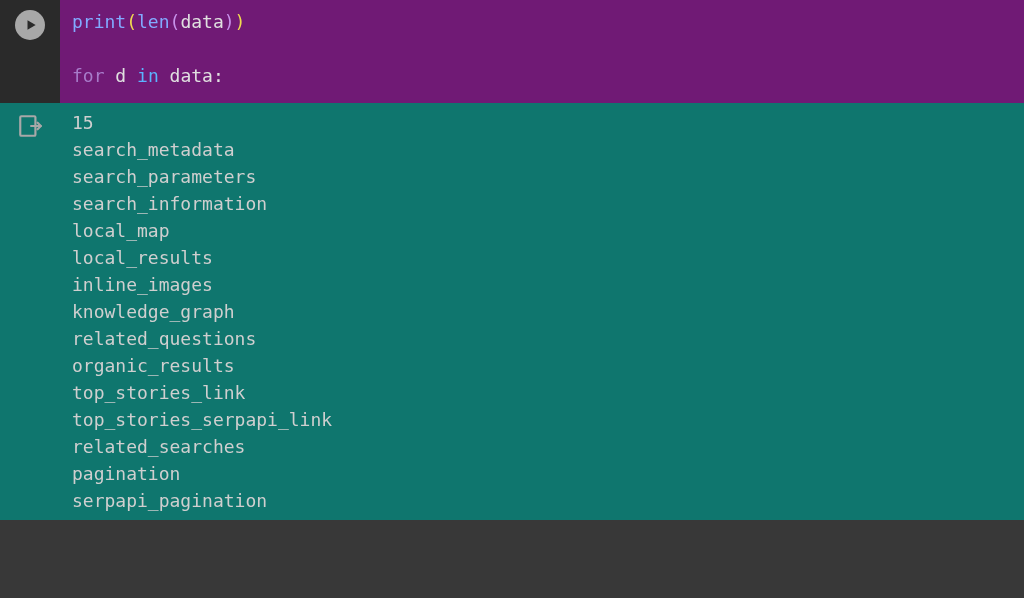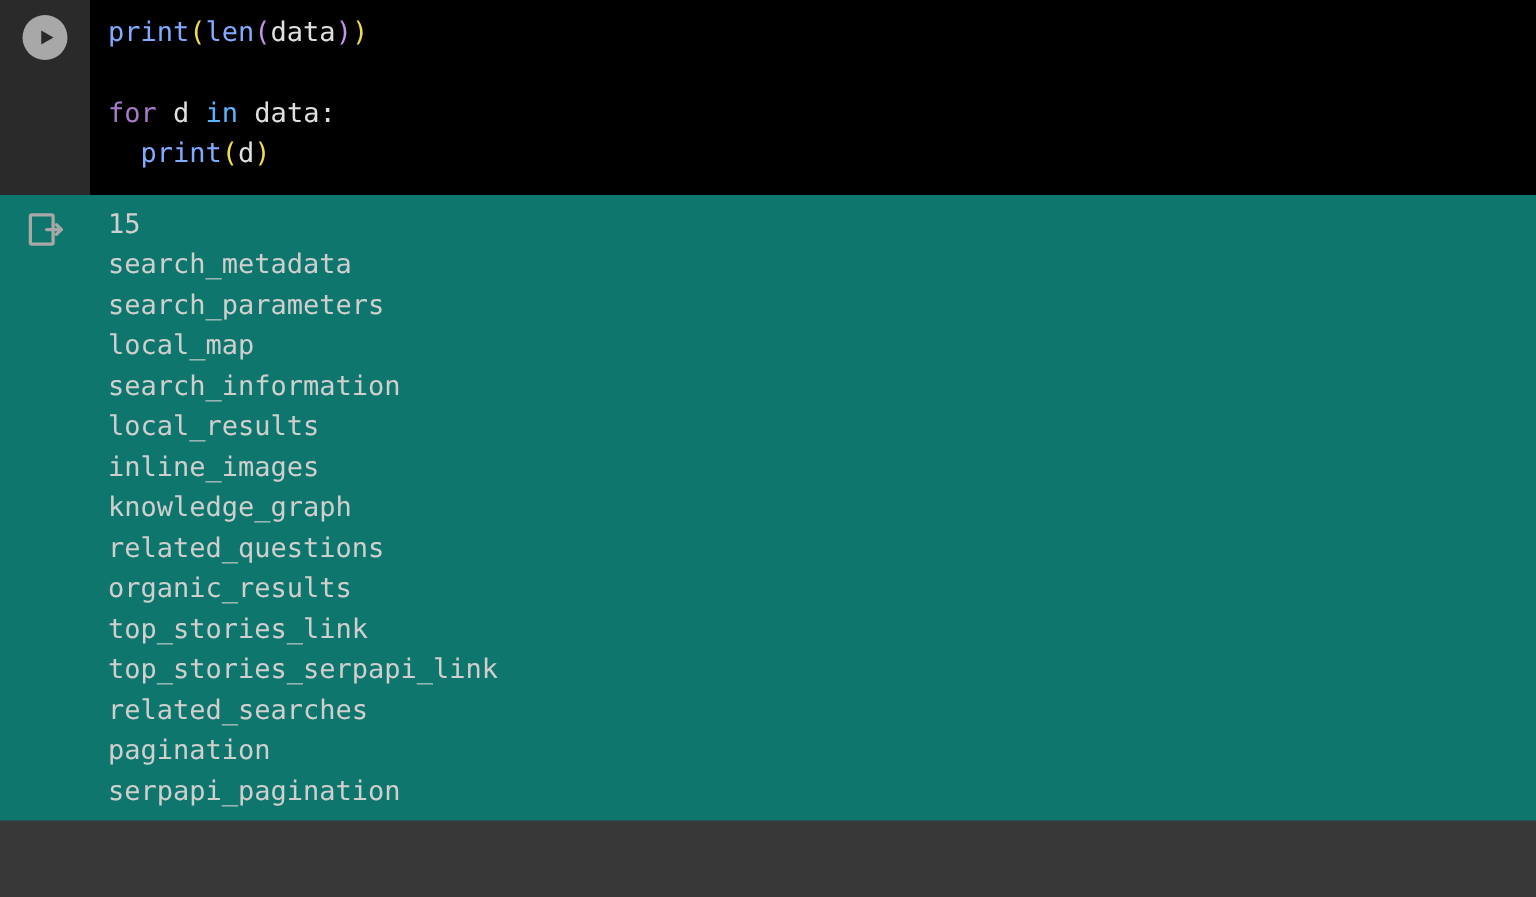--- a/index.html
+++ b/index.html
@@ -8,21 +8,21 @@
       font-family: "Menlo", "Monaco", "Consolas", monospace;
       font-size: 18px;
       line-height: 1.5;
       color: #e0e0e0;
       width: 1024px;
       height: 598px;
       overflow: hidden;
     }
     .cell-input {
       display: flex;
-      background: #000000;
+      background: #701a75;
     }
     .gutter {
       width: 60px;
       flex-shrink: 0;
       display: flex;
       flex-direction: column;
       align-items: center;
       padding-top: 6px;
       background: #2a2a2a;
     }
@@ -95,40 +95,39 @@
     <div class="run-button">
       <svg viewBox="0 0 24 24">
         <path d="M6 4 L20 12 L6 20 Z" fill="#2a2a2a"></path>
       </svg>
     </div>
   </div>
   <div class="code-area" id="code-area">
       <div class="code-line"><span class="tok-fn">print</span><span class="tok-paren-yellow">(</span><span class="tok-builtin">len</span><span class="tok-paren-purple">(</span><span class="tok-var">data</span><span class="tok-paren-purple">)</span><span class="tok-paren-yellow">)</span></div>
       <div class="code-line">&nbsp;</div>
       <div class="code-line"><span class="tok-kw">for</span><span> </span><span class="tok-var">d</span><span> </span><span class="tok-kw2">in</span><span> </span><span class="tok-var">data</span><span class="tok-colon">:</span></div>
-      <div class="code-line"><span>  </span><span class="tok-fn">print</span><span class="tok-paren-yellow">(</span><span class="tok-var">d</span><span class="tok-paren-yellow">)</span></div>
     </div>
 </div>
 
 <div class="cell-output">
   <div class="gutter-out">
     <span class="output-icon">
       <svg viewBox="0 0 24 24" fill="none" stroke="#a8a8a8" stroke-width="2">
         <rect x="3" y="3" width="14" height="18" rx="1" fill="none"></rect>
         <path d="M13 12 L22 12" stroke-linecap="round"></path>
         <path d="M19 9 L22 12 L19 15" stroke-linecap="round" stroke-linejoin="round"></path>
       </svg>
     </span>
   </div>
   <div class="output-area" id="output-area">
       <div class="output-line">15</div>
       <div class="output-line">search_metadata</div>
       <div class="output-line">search_parameters</div>
+      <div class="output-line">search_information</div>
       <div class="output-line">local_map</div>
-      <div class="output-line">search_information</div>
       <div class="output-line">local_results</div>
       <div class="output-line">inline_images</div>
       <div class="output-line">knowledge_graph</div>
       <div class="output-line">related_questions</div>
       <div class="output-line">organic_results</div>
       <div class="output-line">top_stories_link</div>
       <div class="output-line">top_stories_serpapi_link</div>
       <div class="output-line">related_searches</div>
       <div class="output-line">pagination</div>
       <div class="output-line">serpapi_pagination</div>

